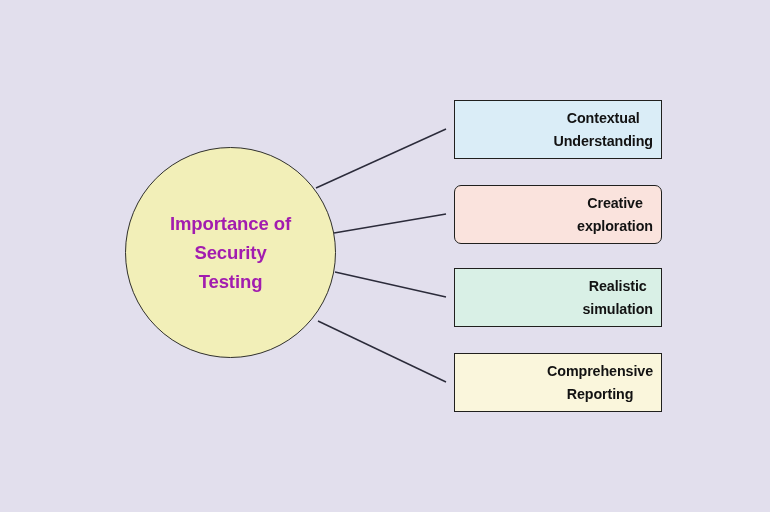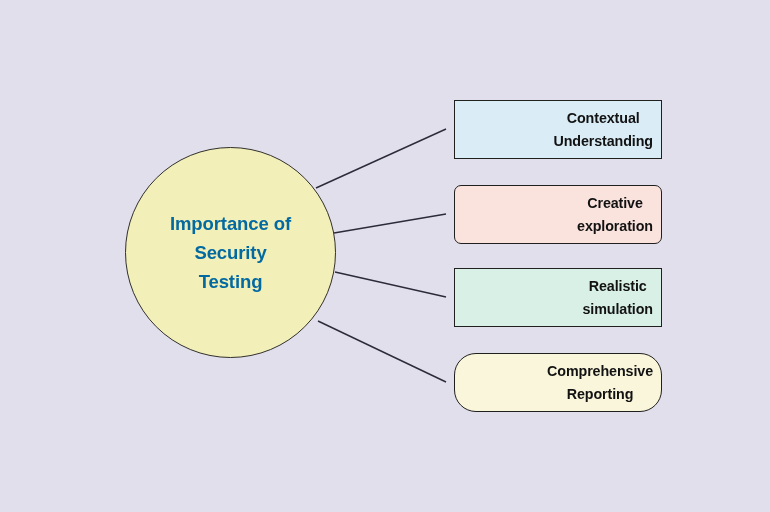--- a/index.html
+++ b/index.html
@@ -38,21 +38,21 @@
     border: 1.3px solid #30302c;
     box-sizing: border-box;
     display: flex;
     align-items: center;
     justify-content: center;
     z-index: 2;
   }
   .central-label {
     font-size: 18.5px;
     font-weight: bold;
-    color: #0369a1;
+    color: #a21caf;
     text-align: center;
     line-height: 29px;
     letter-spacing: -0.1px;
     white-space: pre-line;
     padding: 0 14px;
   }
   .branch-box {
     position: absolute;
     left: 446px;
     width: 208px;
@@ -71,21 +71,21 @@
     color: #121212;
     text-align: center;
     line-height: 23px;
     letter-spacing: -0.1px;
     white-space: pre-line;
     padding: 0 8px;
   }
   #branch-box-0 { top: 100px; }
   #branch-box-1 { top: 185px; border-radius: 7px; }
   #branch-box-2 { top: 268px; }
-  #branch-box-3 { top: 353px; border-radius: 22px; }
+  #branch-box-3 { top: 353px; }
 </style>
 </head>
 <body style="background: rgb(226, 223, 237);">
 
 <div id="diagram-canvas" style="background: rgb(226, 223, 237);">
 
   <svg id="connector-layer" viewBox="0 0 770 512" xmlns="http://www.w3.org/2000/svg">
     <line x1="316" y1="188" x2="446" y2="129" stroke="#2b2b3a" stroke-width="1.4"></line>
     <line x1="334" y1="233" x2="446" y2="214" stroke="#2b2b3a" stroke-width="1.4"></line>
     <line x1="335" y1="272" x2="446" y2="297" stroke="#2b2b3a" stroke-width="1.4"></line>

